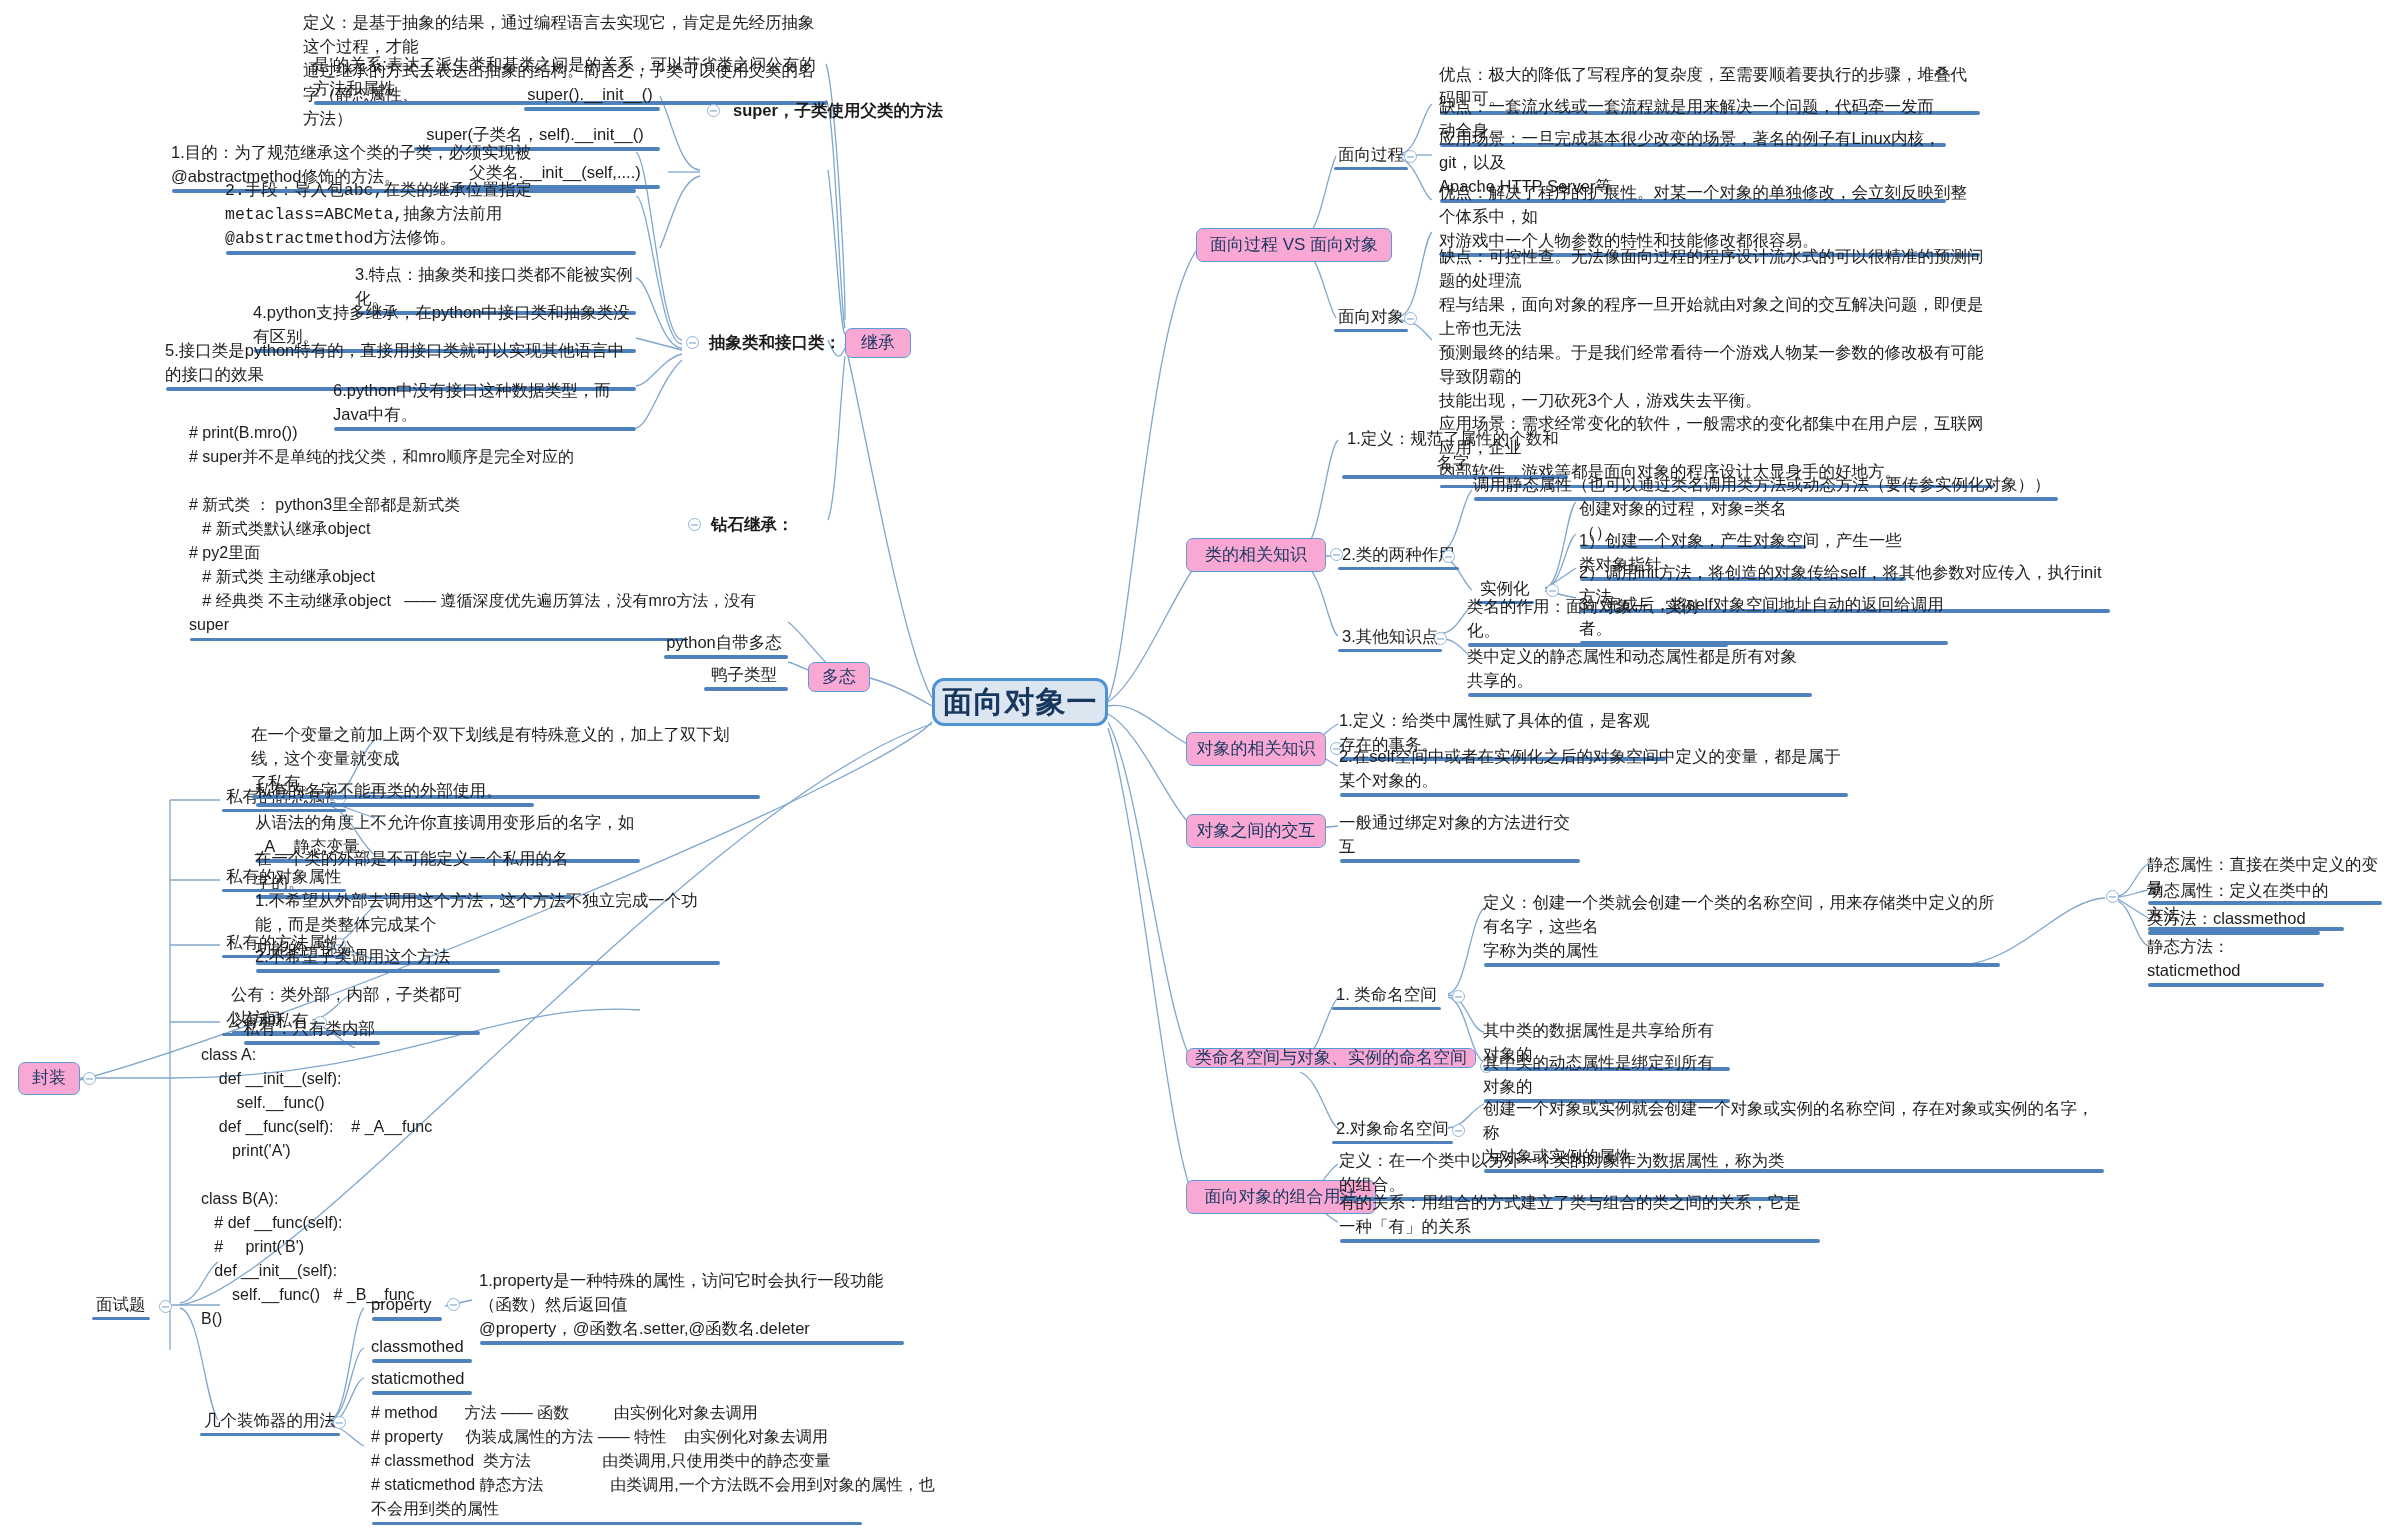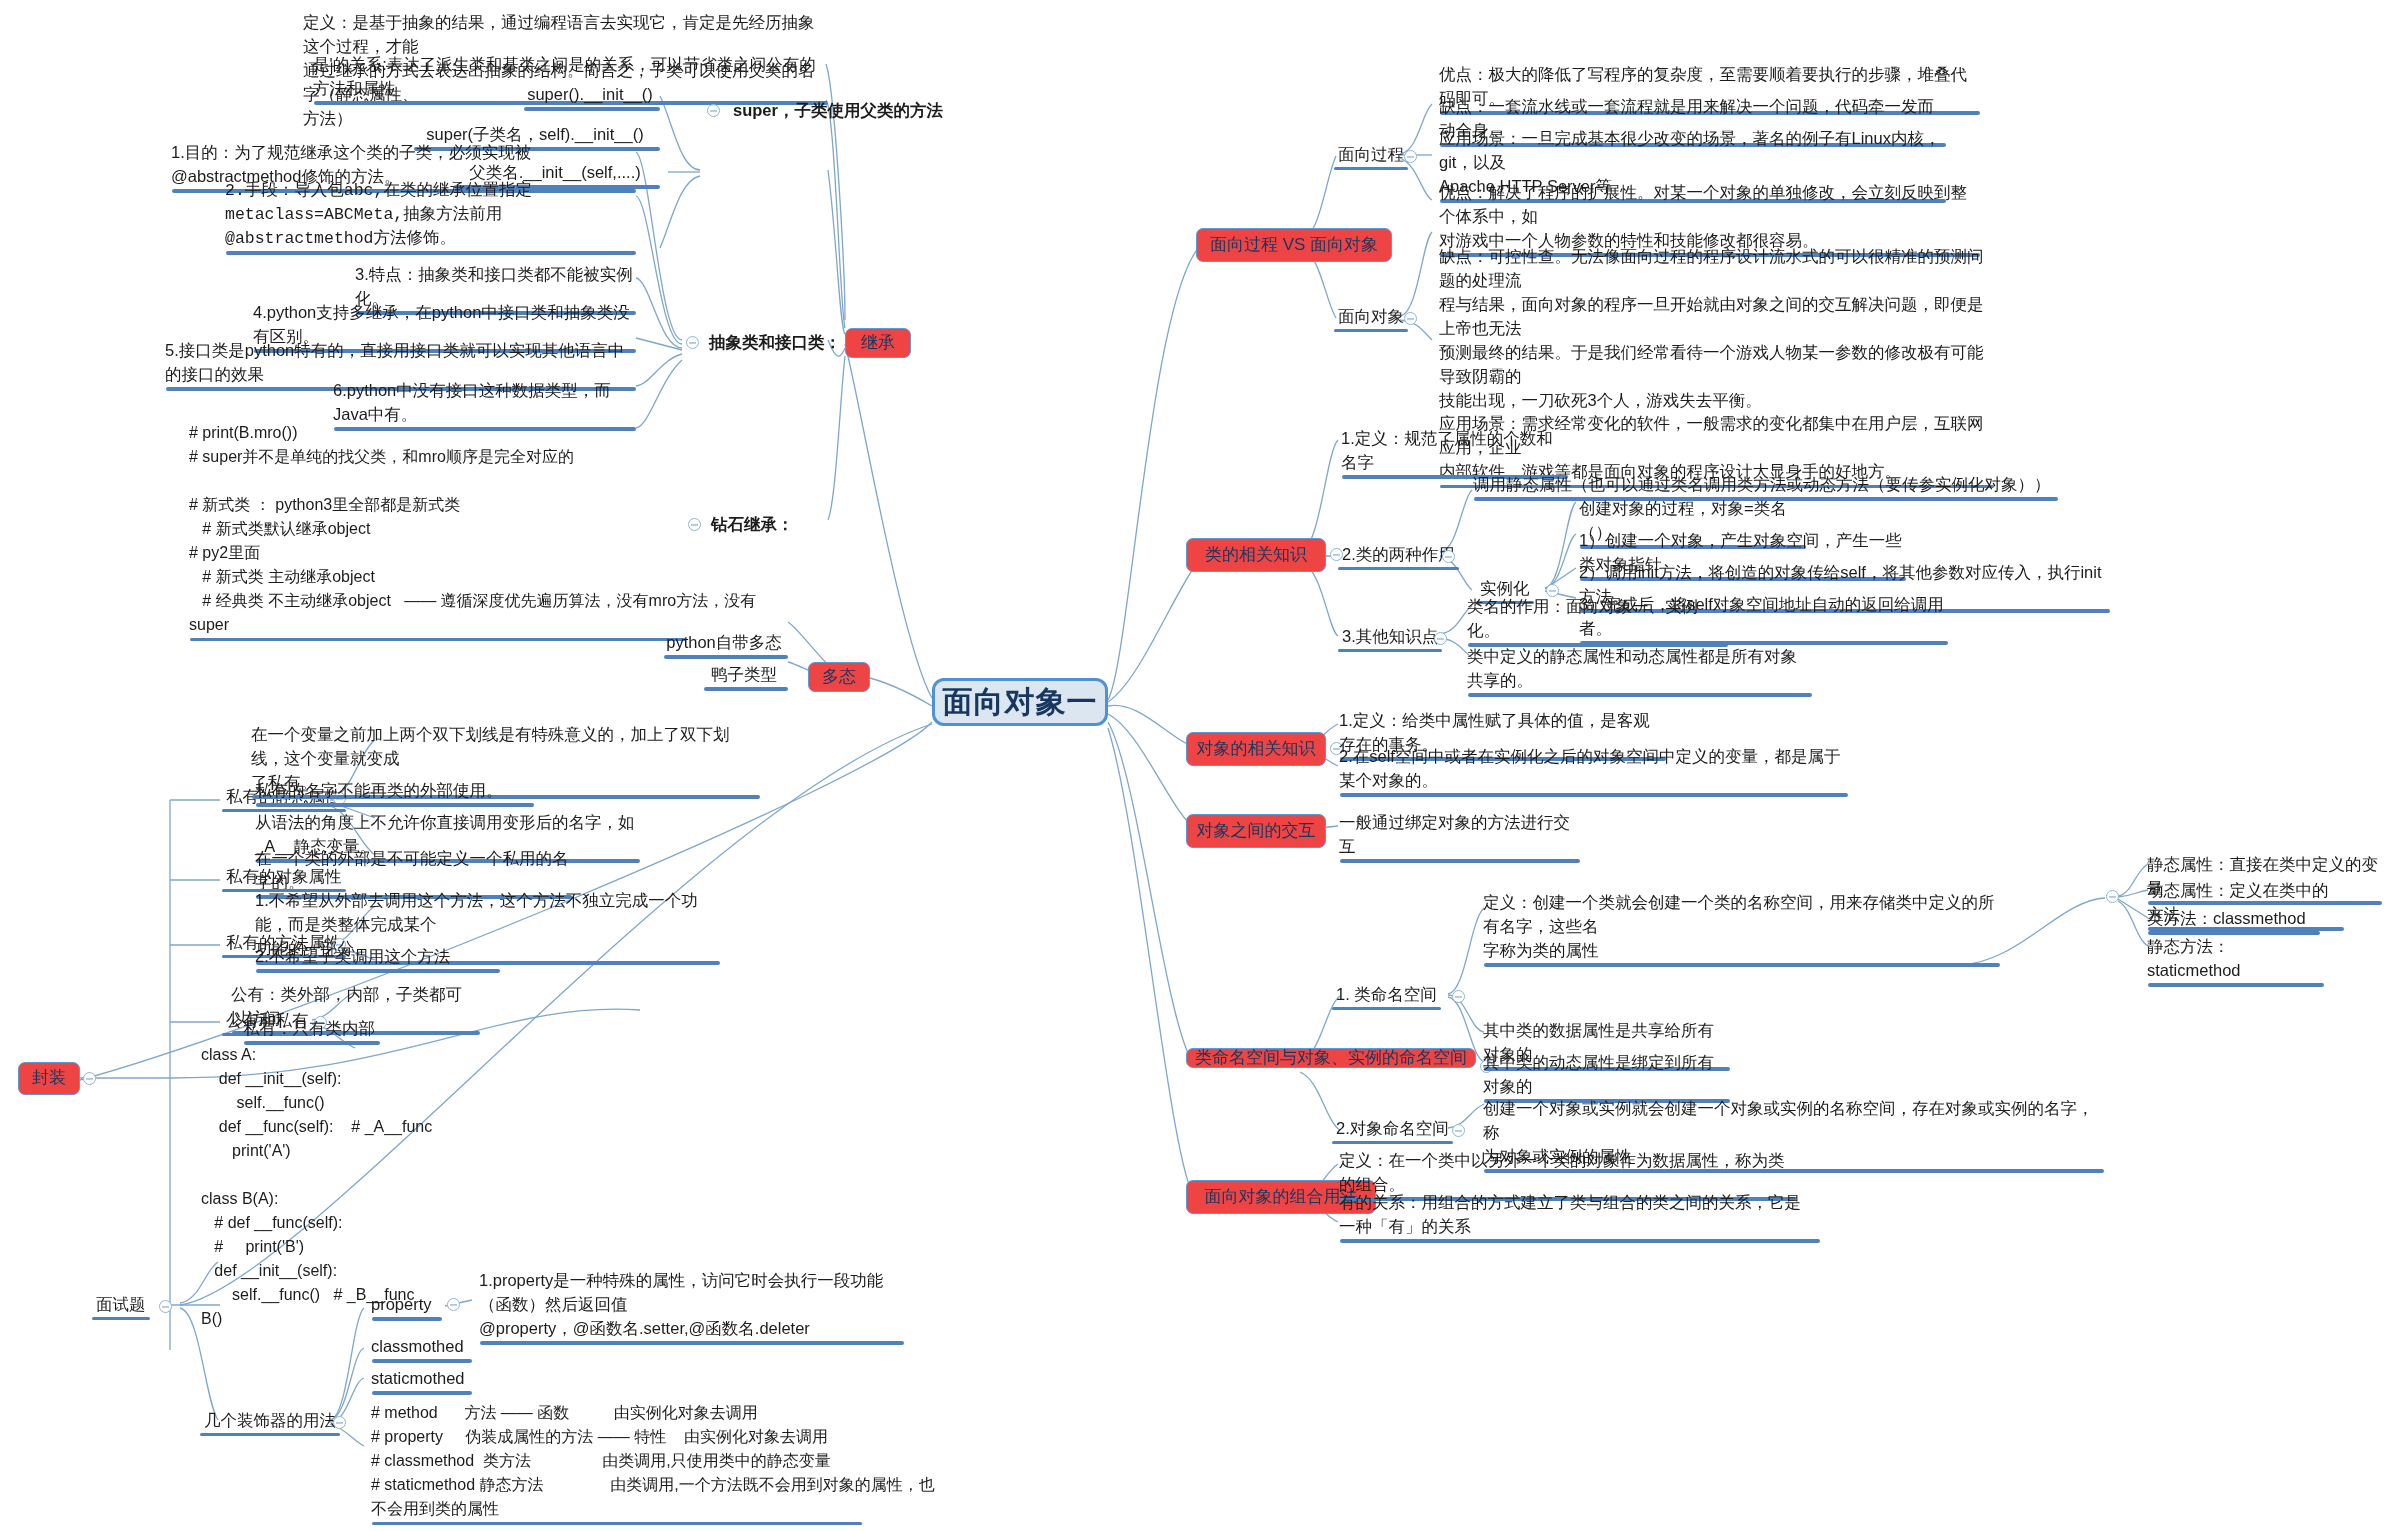--- a/index.html
+++ b/index.html
@@ -20,21 +20,21 @@
   }
   
   .ul::after{
     content:"";position:absolute;left:4px;right:0;bottom:-1px;height:3.5px;
     background:#4f81bd;border-radius:2px;
   }
 
   
   .box{
     position:absolute;box-sizing:border-box;
-    background:#ef4444;border:1.6px solid #5b9bd5;border-radius:7px;
+    background:#f9a8d4;border:1.6px solid #5b9bd5;border-radius:7px;
     font-size:17px;line-height:1.2;color:#17375e;
     display:flex;align-items:center;justify-content:center;
     white-space:nowrap;padding:0 10px;
   }
   .center{
     background:#dce6f1;border:3px solid #4f92d4;border-radius:12px;
     color:#17375e;font-size:30px;font-weight:bold;letter-spacing:1px;
   }
   .bold{font-weight:bold;}
 
@@ -295,21 +295,21 @@
   <div class="txt ul" style="left:1436px;top:244px;width:558px;">缺点：可控性查。无法像面向过程的程序设计流水式的可以很精准的预测问题的处理流
 程与结果，面向对象的程序一旦开始就由对象之间的交互解决问题，即便是上帝也无法
 预测最终的结果。于是我们经常看待一个游戏人物某一参数的修改极有可能导致阴霸的
 技能出现，一刀砍死3个人，游戏失去平衡。
 应用场景：需求经常变化的软件，一般需求的变化都集中在用户层，互联网应用，企业
 内部软件，游戏等都是面向对象的程序设计大显身手的好地方。</div>
 
   <div class="box" style="left:1186px;top:538px;width:140px;height:34px;">类的相关知识</div>
   <div class="tog" style="left:1330px;top:548px;"></div>
 
-  <div class="txt ul" style="left:1338px;top:426px;width:230px;">1.定义：规范了属性的个数和名字</div>
+  <div class="txt ul" style="left:1338px;top:426px;width:230px;text-align:center;">1.定义：规范了属性的个数和名字</div>
 
   <div class="lbl" style="left:1338px;top:544px;">2.类的两种作用</div>
   <div class="tog" style="left:1442px;top:550px;"></div>
 
   <div class="txt ul" style="left:1470px;top:472px;width:588px;">调用静态属性（也可以通过类名调用类方法或动态方法（要传参实例化对象））</div>
 
   <div class="lbl" style="left:1476px;top:578px;">实例化</div>
   <div class="tog" style="left:1546px;top:584px;"></div>
   <div class="txt ul" style="left:1576px;top:496px;width:230px;">创建对象的过程，对象=类名（）</div>
   <div class="txt ul" style="left:1576px;top:528px;width:330px;">1）创建一个对象，产生对象空间，产生一些类对象指针</div>

